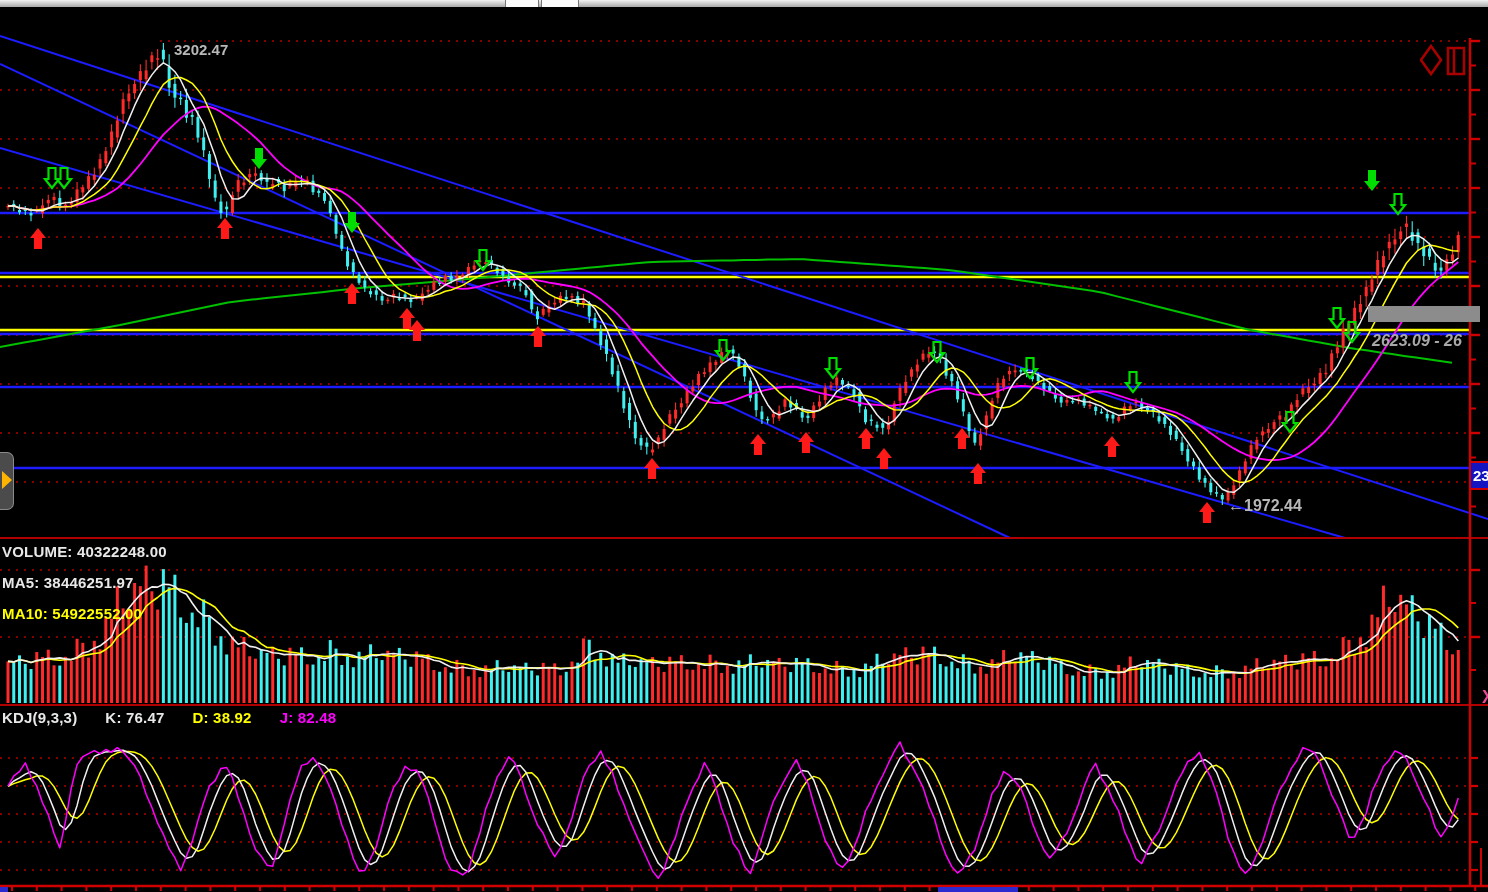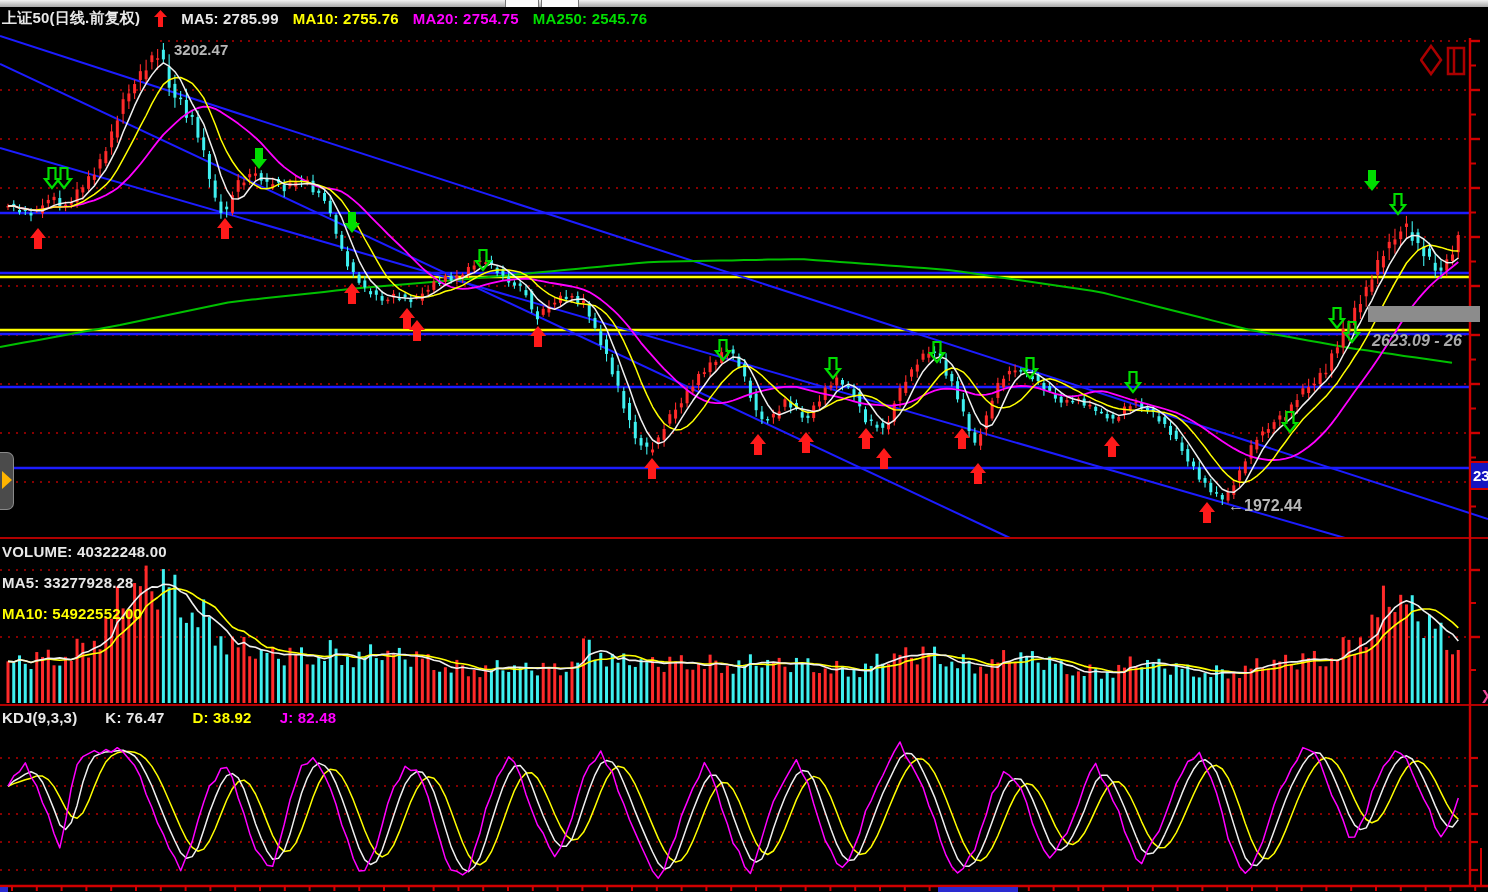--- a/index.html
+++ b/index.html
@@ -992,30 +992,20 @@
         <line x1="1326.3999999999987" y1="886" x2="1326.3999999999987" y2="891" stroke="#d00000" stroke-width="2"></line>
         <line x1="1351.1999999999987" y1="886" x2="1351.1999999999987" y2="891" stroke="#d00000" stroke-width="2"></line>
         <line x1="1375.9999999999986" y1="886" x2="1375.9999999999986" y2="891" stroke="#d00000" stroke-width="2"></line>
         <line x1="1400.7999999999986" y1="886" x2="1400.7999999999986" y2="891" stroke="#d00000" stroke-width="2"></line>
         <line x1="1425.5999999999985" y1="886" x2="1425.5999999999985" y2="891" stroke="#d00000" stroke-width="2"></line>
         <line x1="1450.3999999999985" y1="886" x2="1450.3999999999985" y2="891" stroke="#d00000" stroke-width="2"></line>
         <line x1="1475.1999999999985" y1="886" x2="1475.1999999999985" y2="891" stroke="#d00000" stroke-width="2"></line>
       </g>
     </svg>
 
-  <div id="main-header" class="hdr">
-    <span class="w">上证50(日线.前复权)</span>
-    <svg width="13" height="17">
-      <polygon points="6.5,0 13,7 9,7 9,17 4,17 4,7 0,7" fill="#ff1a1a"></polygon>
-    </svg>
-    <span class="w">MA5: 2785.99</span>
-    <span class="y">MA10: 2755.76</span>
-    <span class="m">MA20: 2754.75</span>
-    <span class="g">MA250: 2545.76</span>
-  </div>
 
   <div id="peak-label" class="anno">3202.47</div>
   <div id="low-label" class="anno">←1972.44</div>
   <div id="gray-box"></div>
   <div id="range-label" class="anno">2623.09 - 26</div>
   <div id="price-badge">23</div>
 
   <div id="win-icons">
     <svg width="50" height="36">
       <g>
@@ -1023,21 +1013,21 @@
       </g>
       <g>
         <rect x="28" y="4" width="16" height="26" fill="none" stroke="#aa0000" stroke-width="2.5"></rect>
         <line x1="34" y1="4" x2="34" y2="30" stroke="#aa0000" stroke-width="2.5"></line>
       </g>
     </svg>
   </div>
 
   <div id="vol-header" class="hdr">
     <span class="w">VOLUME: 40322248.00</span>
-    <span class="w">MA5: 33277928.28</span>
+    <span class="w">MA5: 38446251.97</span>
     <span class="y">MA10: 54922552.00</span>
   </div>
   <div id="x1-label">X1</div>
 
   <div id="kdj-header" class="hdr">
     <span class="w">KDJ(9,3,3)</span>
     <span class="w">K: 76.47</span>
     <span class="y">D: 38.92</span>
     <span class="m">J: 82.48</span>
   </div>

